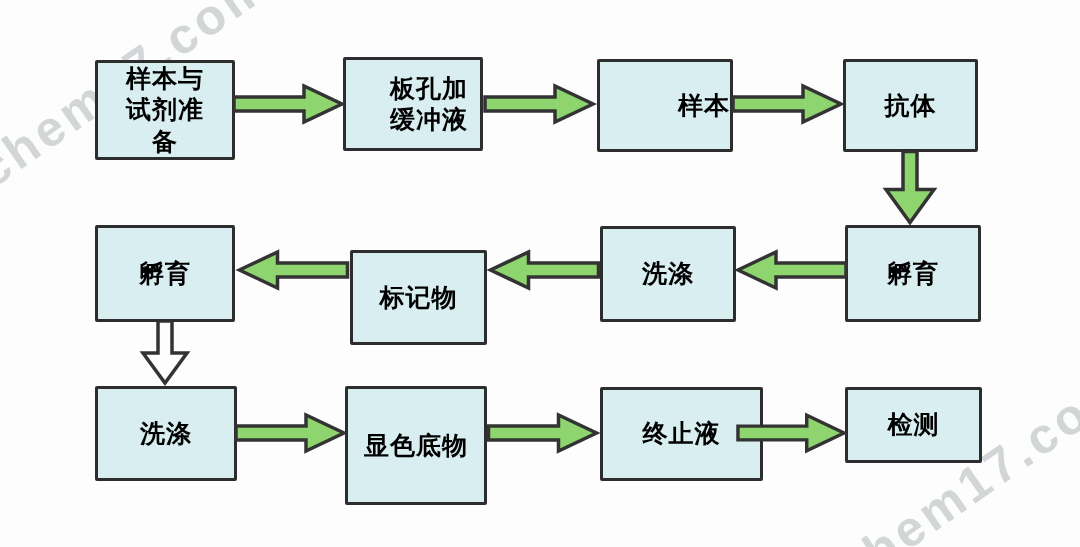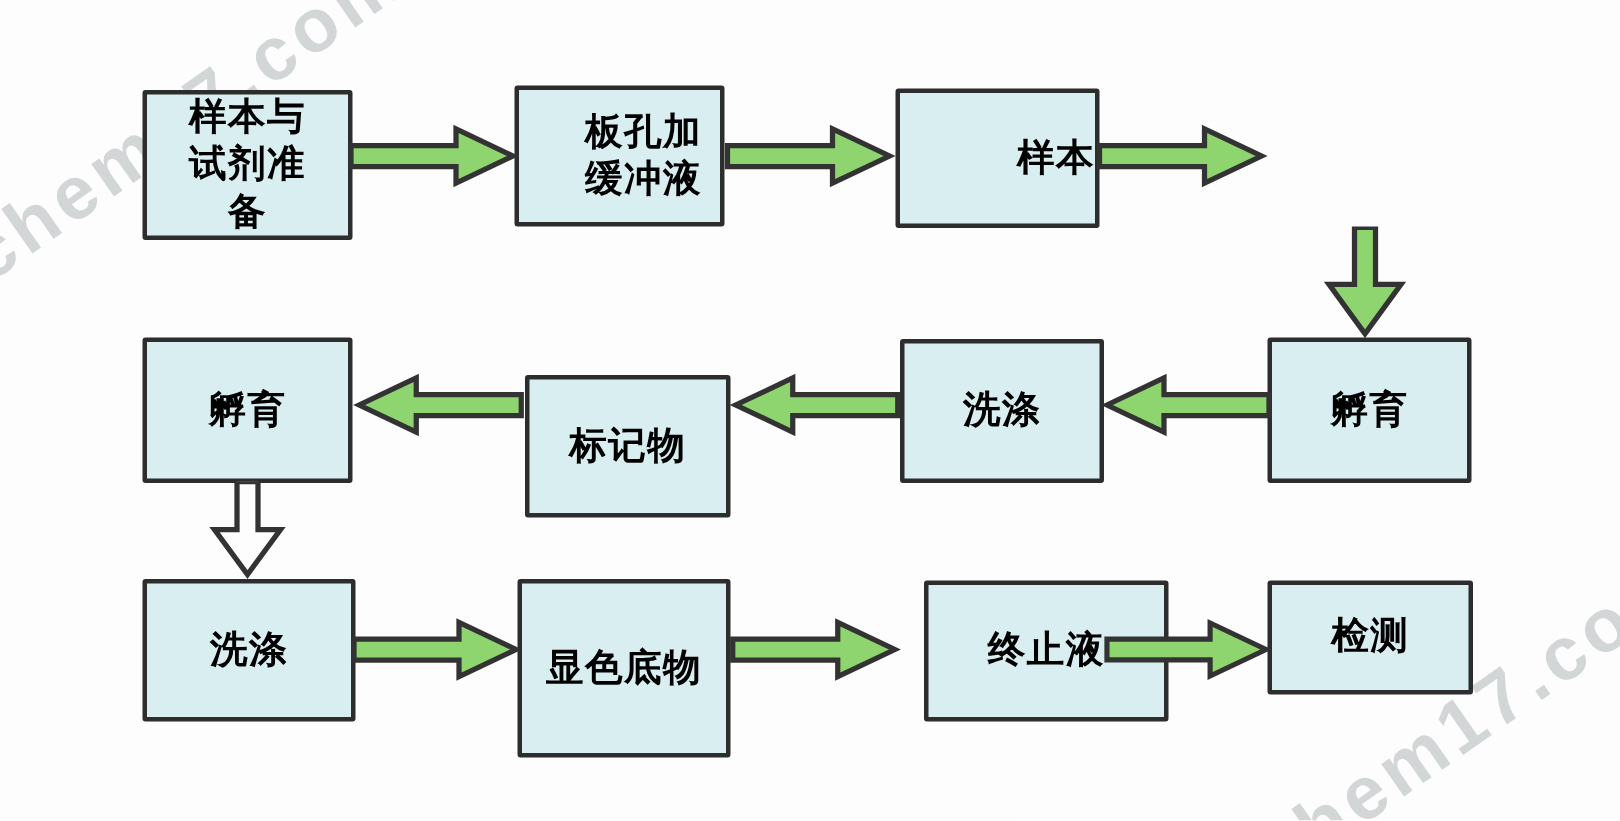--- a/index.html
+++ b/index.html
@@ -56,20 +56,23 @@
 
   <div class="box" style="left:95px; top:60px; width:140px; height:100px;">
     <span class="lbl wrap-3">样本与试剂准备</span>
   </div>
   <div class="box" style="left:343px; top:57px; width:140px; height:94px;padding-left:32px;">
     <span class="lbl wrap-4">板孔加缓冲液</span>
   </div>
   <div class="box" style="left:597px; top:59px; width:136px; height:93px;justify-content:flex-end;">
     <span class="lbl">样本</span>
   </div>
+  <div class="box" style="left:843px; top:59px; width:135px; height:93px;">
+    <span class="lbl">抗体</span>
+  </div>
 
   <div class="arrow" style="left:231px; top:82px; width:116px; height:44px;">
     <svg viewBox="0 0 114 44">
         <polygon points="2,15 72,15 72,4 110,22 72,40 72,29 2,29" fill="#8fd56f" stroke="#333" stroke-width="3.5"></polygon>
       </svg>
   </div>
   <div class="arrow" style="left:479px; top:82px; width:122px; height:44px;">
     <svg viewBox="0 0 114 44">
         <polygon points="2,15 72,15 72,4 110,22 72,40 72,29 2,29" fill="#8fd56f" stroke="#333" stroke-width="3.5"></polygon>
       </svg>
@@ -120,21 +123,21 @@
         <polygon points="21,0 35,0 35,32 50,32 28,62 6,32 21,32" fill="#fdfdfd" stroke="#333" stroke-width="3.5"></polygon>
       </svg>
   </div>
 
   <div class="box" style="left:95px; top:386px; width:142px; height:95px;">
     <span class="lbl">洗涤</span>
   </div>
   <div class="box" style="left:345px; top:386px; width:142px; height:119px;">
     <span class="lbl">显色底物</span>
   </div>
-  <div class="box" style="left:616px; top:387px; width:163px; height:94px;justify-content:center;">
+  <div class="box" style="left:600px; top:387px; width:163px; height:94px;justify-content:center;">
     <span class="lbl">终止液</span>
   </div>
   <div class="box" style="left:845px; top:387px; width:137px; height:76px;">
     <span class="lbl">检测</span>
   </div>
 
   <div class="arrow" style="left:234px; top:411px; width:114px; height:44px;">
     <svg viewBox="0 0 114 44">
         <polygon points="2,15 72,15 72,4 110,22 72,40 72,29 2,29" fill="#8fd56f" stroke="#333" stroke-width="3.5"></polygon>
       </svg>

